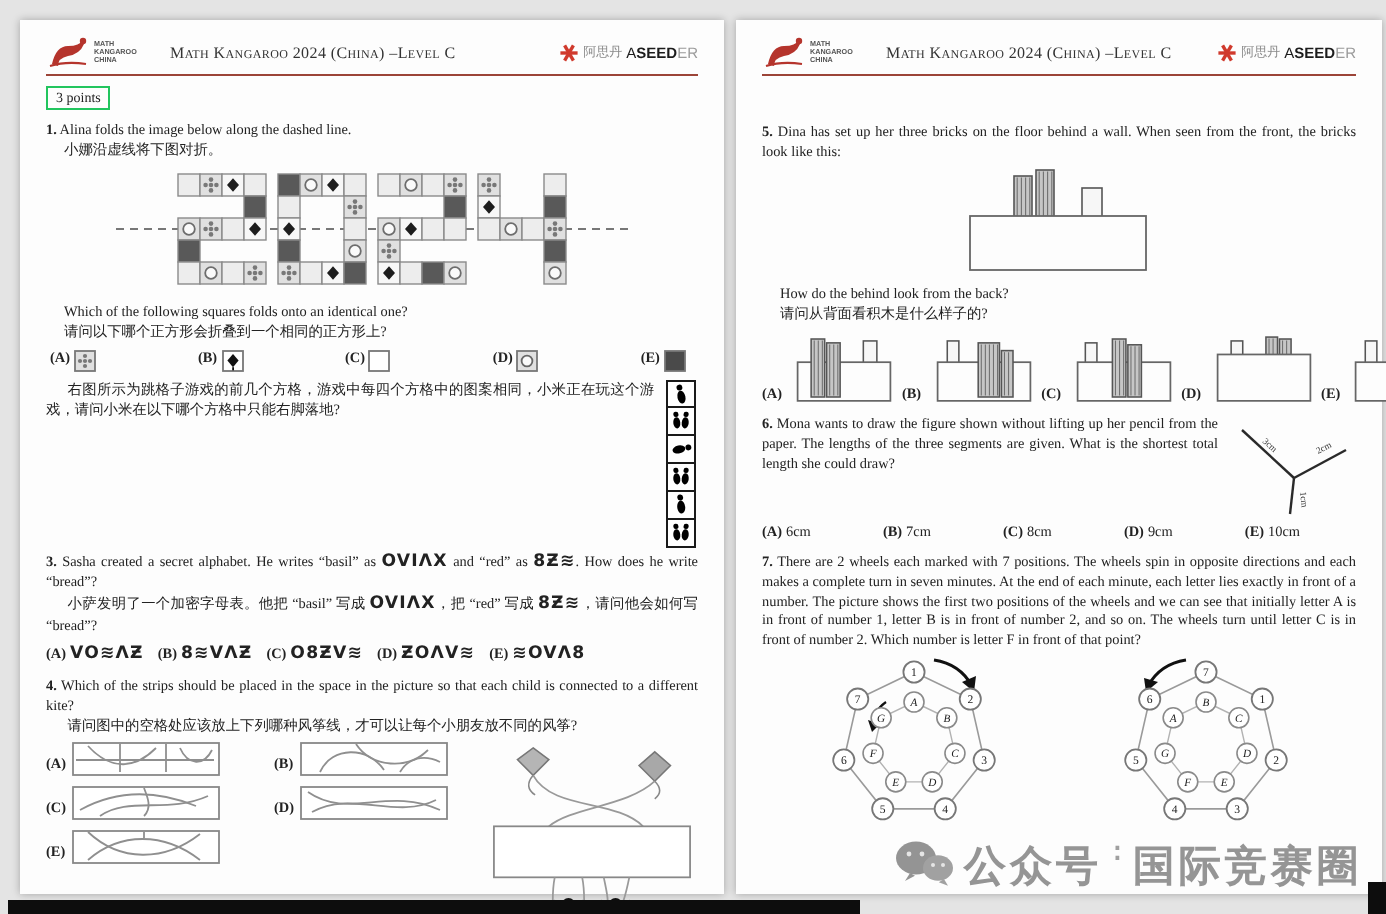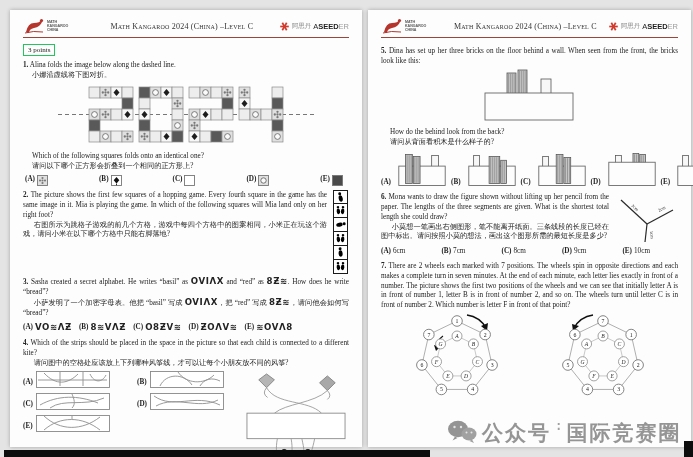--- a/index.html
+++ b/index.html
@@ -5,21 +5,21 @@
   html,body{margin:0;padding:0;}
   body{width:693px;height:457px;background:#e4e4e4;position:relative;overflow:hidden;
        font-family:"Liberation Serif","DejaVu Serif",serif;color:#222;}
   .page{position:absolute;top:10px;background:#fdfdfd;box-shadow:0 0 4px rgba(0,0,0,.28);
         padding:7px 13px;box-sizing:border-box;}
   .page-left{left:10px;width:352px;height:437px;}
   .page-right{left:368px;width:323px;height:437px;}
   .phead{display:flex;align-items:center;border-bottom:1.2px solid #9c4438;padding-bottom:2px;}
   .klogo{display:flex;align-items:center;gap:2px;width:62px;}
   .klogo-txt{font-family:"Liberation Sans",sans-serif;font-size:3.6px;font-weight:bold;color:#555;line-height:1.15;}
-  .phead-title{flex:1;text-align:center;font-variant:small-caps;font-size:8px;letter-spacing:.2px;color:#333;}
+  .phead-title{flex:1;text-align:left;font-variant:small-caps;font-size:8px;letter-spacing:.2px;color:#333;}
   .sponsor{display:flex;align-items:center;gap:2px;font-family:Liberation Sans, sans-serif;}
   .sp-cn{font-size:6.5px;color:#8a8a8a;}
   .sp-en{font-size:7.5px;color:#1c1c1c;}
   .sp-en b{font-weight:bold;}
   .sp-en .er{color:#9a9a9a;}
   .points-badge{display:inline-block;border:1px solid #22c55e;padding:1px 4px;font-size:7px;margin-top:5px;}
   .q{font-size:7.2px;line-height:1.38;text-align:justify;margin-top:5px;}
   .q p{margin:0;}
   .qnum{font-weight:bold;}
   .cn{text-indent:1.5em;}
@@ -295,21 +295,20 @@
             <g transform="translate(4.3,6.5) rotate(-6) scale(0.92)" fill="#000">
               <ellipse cx="0" cy="1" rx="1.9" ry="3.1"></ellipse>
               <circle cx="0" cy="-3.6" r="1.4"></circle>
             </g>
             <g transform="translate(8.7,6.5) rotate(6) scale(0.92)" fill="#000">
               <ellipse cx="0" cy="1" rx="1.9" ry="3.1"></ellipse>
               <circle cx="0" cy="-3.6" r="1.4"></circle>
             </g>
           </svg></div>
       </div>
-    <p><span class="qnum">2.</span> <span>The picture shows the first few squares of a hopping game. Every fourth square in the game has the same image in it. Mia is playing the game. In which of the following squares will Mia land only on her right foot?</span></p>
     <p class="cn">右图所示为跳格子游戏的前几个方格，游戏中每四个方格中的图案相同，小米正在玩这个游戏，请问小米在以下哪个方格中只能右脚落地?</p>
   </div>
 
   <div class="q q3sec">
     <p><span class="qnum">3.</span> <span>Sasha created a secret alphabet. He writes “basil” as </span><span class="cipher">OVIΛX</span><span> and “red” as </span><span class="cipher">8Ƶ≋</span><span>. How does he write “bread”?</span></p>
     <p class="cn"><span>小萨发明了一个加密字母表。他把 “basil” 写成 </span><span class="cipher">OVIΛX</span><span>，把 “red” 写成 </span><span class="cipher">8Ƶ≋</span><span>，请问他会如何写 “bread”?</span></p>
     <div class="opt-row q3opts" id="q3opts">
         <div class="q3opt">
           <span class="optlab">(A)</span>
           <span class="cipher">VO≋ΛƵ</span>
@@ -433,21 +432,21 @@
           <line x1="1.2" y1="5.5" x2="9.8" y2="5.5"></line>
           <line x1="3.3" y1="1.7" x2="7.7" y2="9.3"></line>
           <line x1="7.7" y1="1.7" x2="3.3" y2="9.3"></line>
         </g>
       </svg>
       <span class="sp-cn">阿思丹</span>
       <span class="sp-en"><span>A</span><b>SEED</b><span class="er">ER</span></span>
     </div>
   </div>
 
-  <div class="q" style="margin-top:9px;">
+  <div class="q" style="margin-top:24px;">
     <p><span class="qnum">5.</span> <span>Dina has set up her three bricks on the floor behind a wall. When seen from the front, the bricks look like this:</span></p>
     <div class="figwrap">
       <svg id="q5fig" width="150" height="53" viewBox="0 0 150 53">
           <rect x="52" y="4" width="9" height="22" fill="#c6c6c6" stroke="#555" stroke-width="0.8"></rect>
           <line x1="53.6" y1="4.8" x2="53.6" y2="25.2" stroke="#6f6f6f" stroke-width="0.55"></line>
           <line x1="55.7" y1="4.8" x2="55.7" y2="25.2" stroke="#6f6f6f" stroke-width="0.55"></line>
           <line x1="57.800000000000004" y1="4.8" x2="57.800000000000004" y2="25.2" stroke="#6f6f6f" stroke-width="0.55"></line>
           <line x1="59.900000000000006" y1="4.8" x2="59.900000000000006" y2="25.2" stroke="#6f6f6f" stroke-width="0.55"></line>
           <rect x="63" y="1" width="9" height="25" fill="#c6c6c6" stroke="#555" stroke-width="0.8"></rect>
           <line x1="64.6" y1="1.8" x2="64.6" y2="25.2" stroke="#6f6f6f" stroke-width="0.55"></line>
@@ -543,21 +542,20 @@
       <g stroke="#2a2a2a" stroke-width="1.2">
         <line x1="33" y1="31" x2="7" y2="7"></line>
         <line x1="33" y1="31" x2="59" y2="17"></line>
         <line x1="33" y1="31" x2="31" y2="49"></line>
       </g>
       <text x="17" y="13" font-size="4.6" fill="#333" transform="rotate(42 17 13)">3cm</text>
       <text x="45" y="19" font-size="4.6" fill="#333" transform="rotate(-27 45 19)">2cm</text>
       <text x="36" y="38" font-size="4.6" fill="#333" transform="rotate(84 36 38)">1cm</text>
     </svg>
     <p><span class="qnum">6.</span> <span>Mona wants to draw the figure shown without lifting up her pencil from the paper. The lengths of the three segments are given. What is the shortest total length she could draw?</span></p>
-    <p class="cn">小莫想一笔画出右侧图形，笔不能离开纸面。三条线段的长度已经在图中标出。请问按照小莫的想法，画出这个图形所需的最短长度是多少?</p>
     <div class="opt-row q6opts" id="q6opts">
         <div class="q6opt">
           <span class="optlab">(A)</span>
           <span>6cm</span>
         </div>
         <div class="q6opt">
           <span class="optlab">(B)</span>
           <span>7cm</span>
         </div>
         <div class="q6opt">

